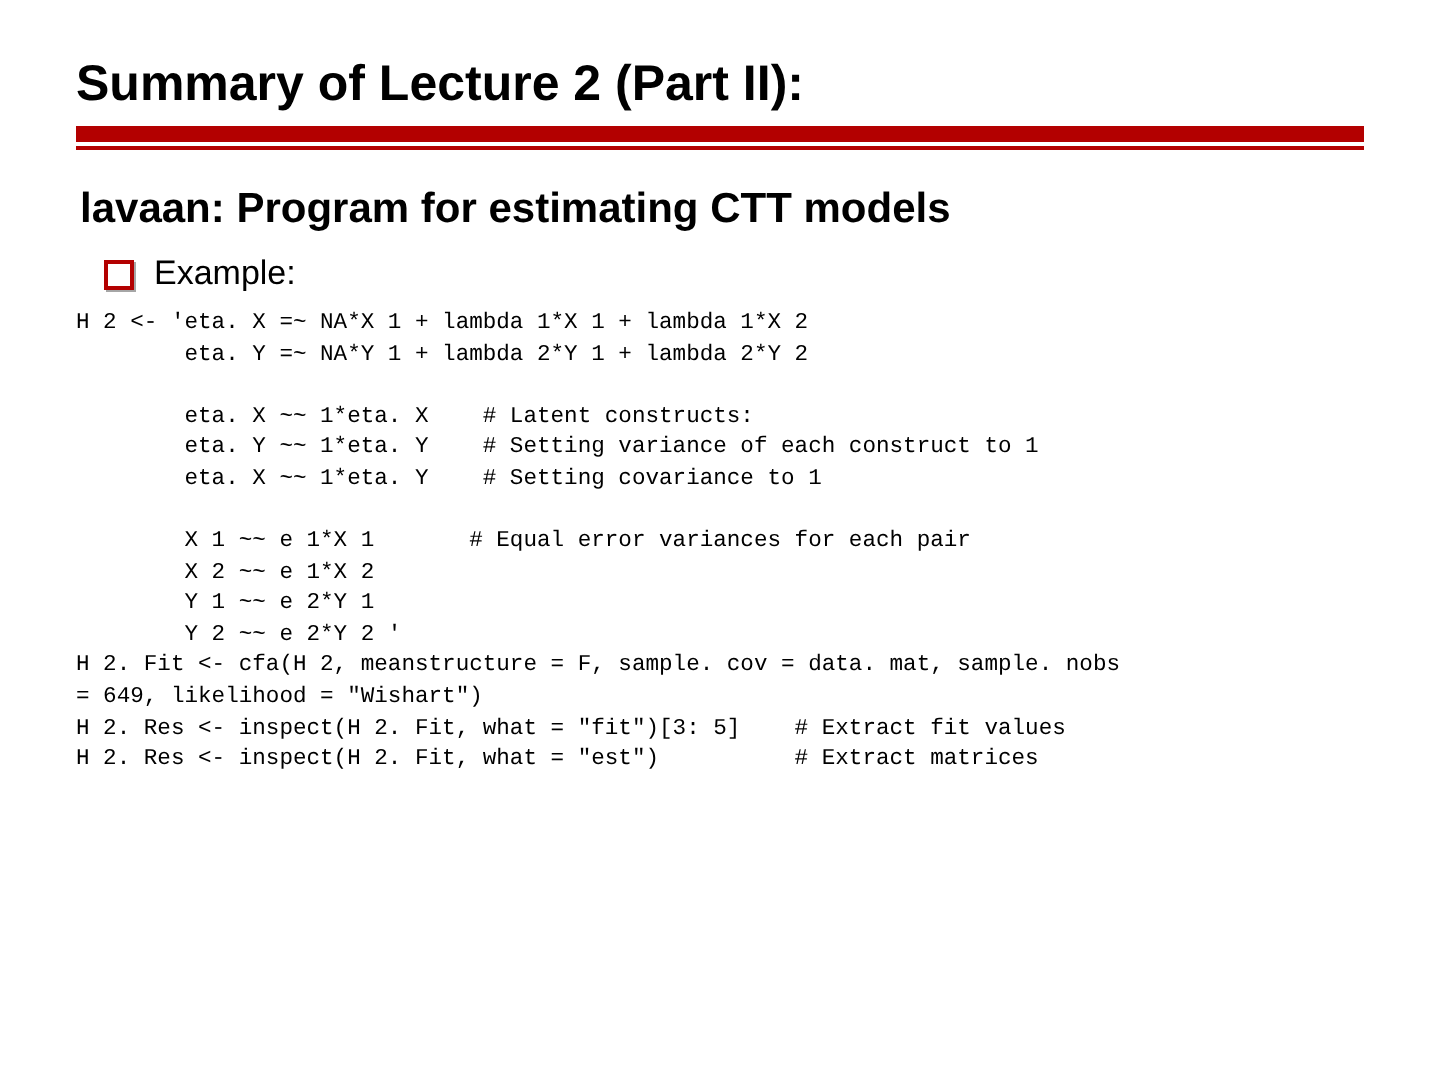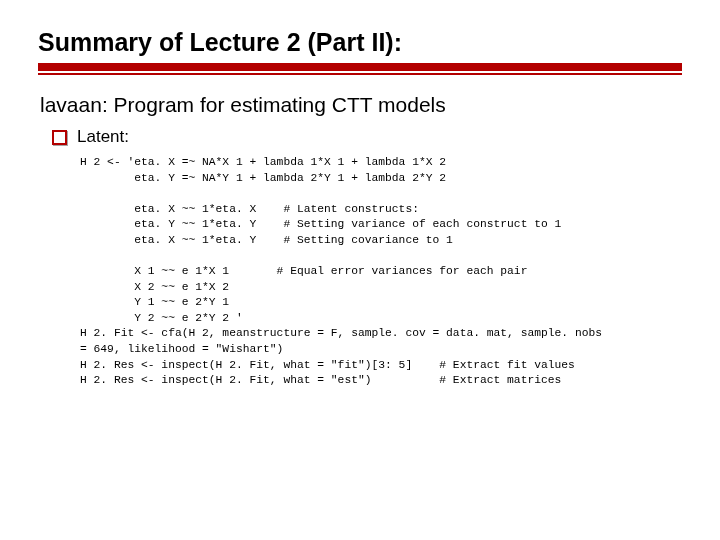--- a/index.html
+++ b/index.html
@@ -26,21 +26,21 @@
     background: #b30000;
     margin: 0 0 2px 0;
   }
   .hr-thin {
     height: 2px;
     background: #b30000;
     margin: 0 0 18px 0;
   }
   .subtitle {
     font-size: 21px;
-    font-weight: normal;
+    font-weight: bold;
     margin: 0 0 10px 2px;
   }
   .bullet-row {
     display: flex;
     align-items: center;
     margin-left: 14px;
     margin-bottom: 8px;
   }
   .bullet-box {
     width: 11px;
@@ -51,37 +51,36 @@
     flex: 0 0 auto;
   }
   .bullet-text {
     font-size: 17px;
   }
   .code {
     font-family: "Courier New", Courier, monospace;
     font-size: 11.3px;
     white-space: pre;
     line-height: 1.38;
-    margin-left: 42px;
     margin-top: 2px;
   }
 </style>
 </head>
 <body>
 
 <div class="slide">
   <h1 class="title">Summary of Lecture 2 (Part II):</h1>
   <div class="hr-thick"></div>
   <div class="hr-thin"></div>
 
   <div class="subtitle">lavaan: Program for estimating CTT models</div>
 
   <div class="bullet-row">
     <span class="bullet-box"></span>
-    <span class="bullet-text">Latent:</span>
+    <span class="bullet-text">Example:</span>
   </div>
 
   <div class="code">H 2 &lt;- 'eta. X =~ NA*X 1 + lambda 1*X 1 + lambda 1*X 2
         eta. Y =~ NA*Y 1 + lambda 2*Y 1 + lambda 2*Y 2
 
         eta. X ~~ 1*eta. X    # Latent constructs:
         eta. Y ~~ 1*eta. Y    # Setting variance of each construct to 1
         eta. X ~~ 1*eta. Y    # Setting covariance to 1
 
         X 1 ~~ e 1*X 1       # Equal error variances for each pair

